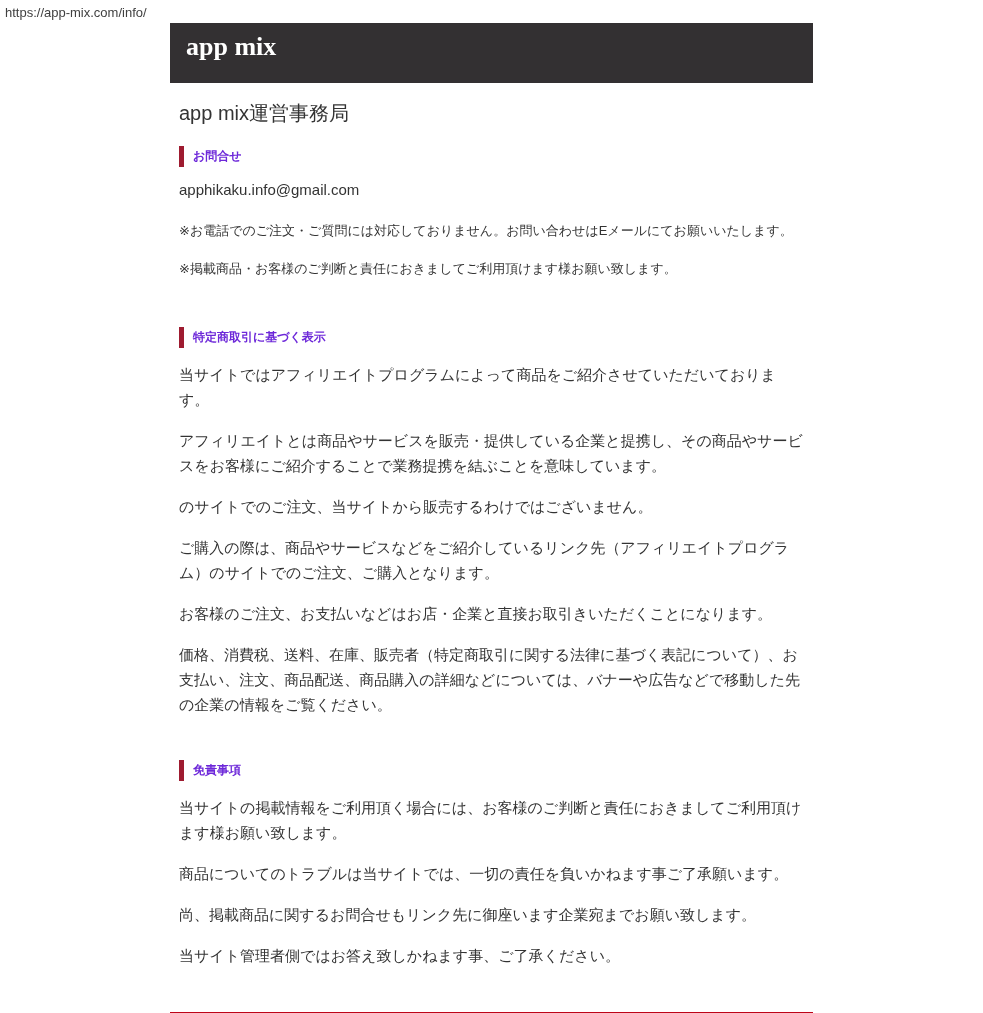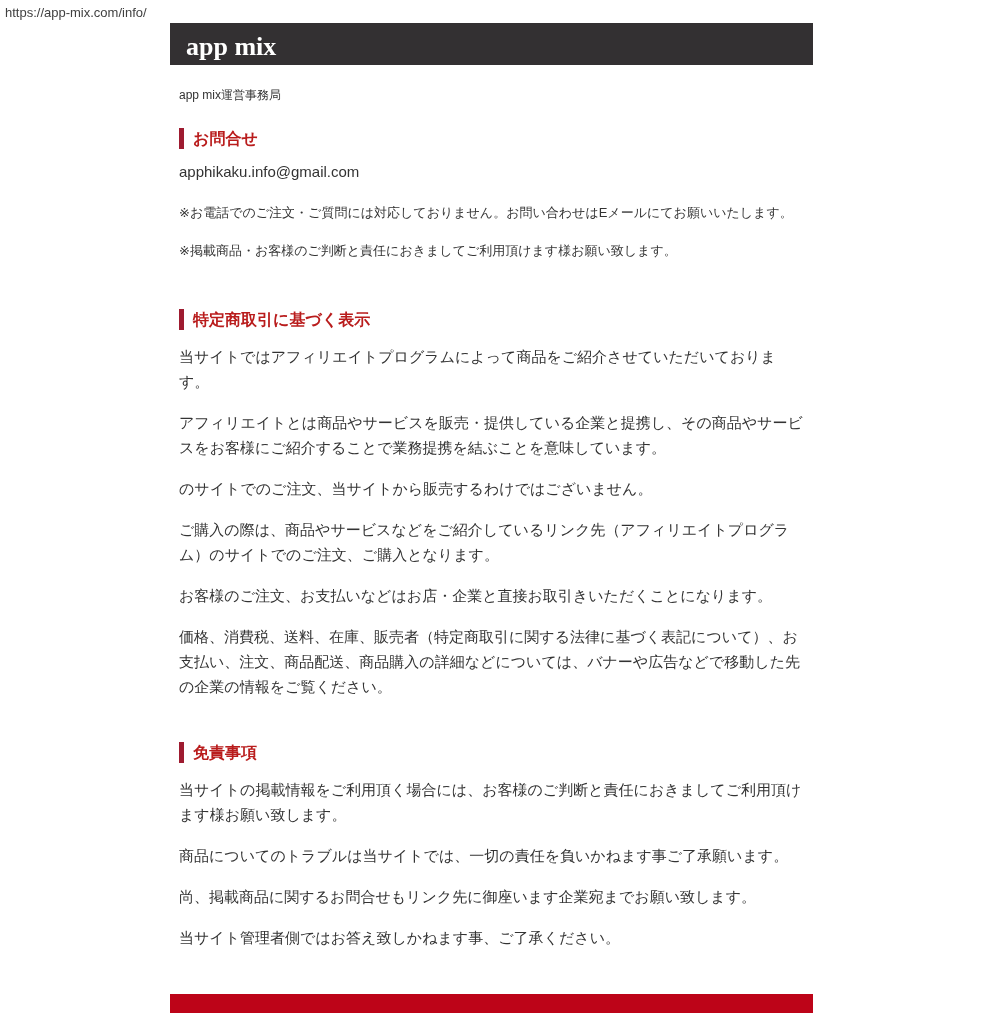--- a/index.html
+++ b/index.html
@@ -23,37 +23,37 @@
   .container {
     width: 643px;
     margin: 0 auto;
   }
   .site-header {
     background: #333032;
     color: #ffffff;
     font-family: "Liberation Serif", "DejaVu Serif", serif;
     font-weight: bold;
     font-size: 26px;
-    height: 42px;
+    height: 60px;
     line-height: 48px;
     padding: 0 16px;
     margin-top: 2px;
   }
   .content {
     padding: 0 9px;
   }
   .intro {
     margin: 22px 0 0 0;
-    font-size: 12px;
+    font-size: 20px;
     line-height: 17px;
   }
   .section-heading {
-    font-size: 16px;
+    font-size: 12px;
     font-weight: bold;
-    color: #b91c1c;
+    color: #6d28d9;
     border-left: 5px solid #9e1b30;
     padding: 1px 0 1px 9px;
     line-height: 19px;
     margin: 0 0 14px 0;
   }
   .section-contact { margin-top: 24px; }
   .section-tokushoho { margin-top: 50px; }
   .section-disclaimer { margin-top: 43px; }
   .body-text {
     font-size: 15px;

